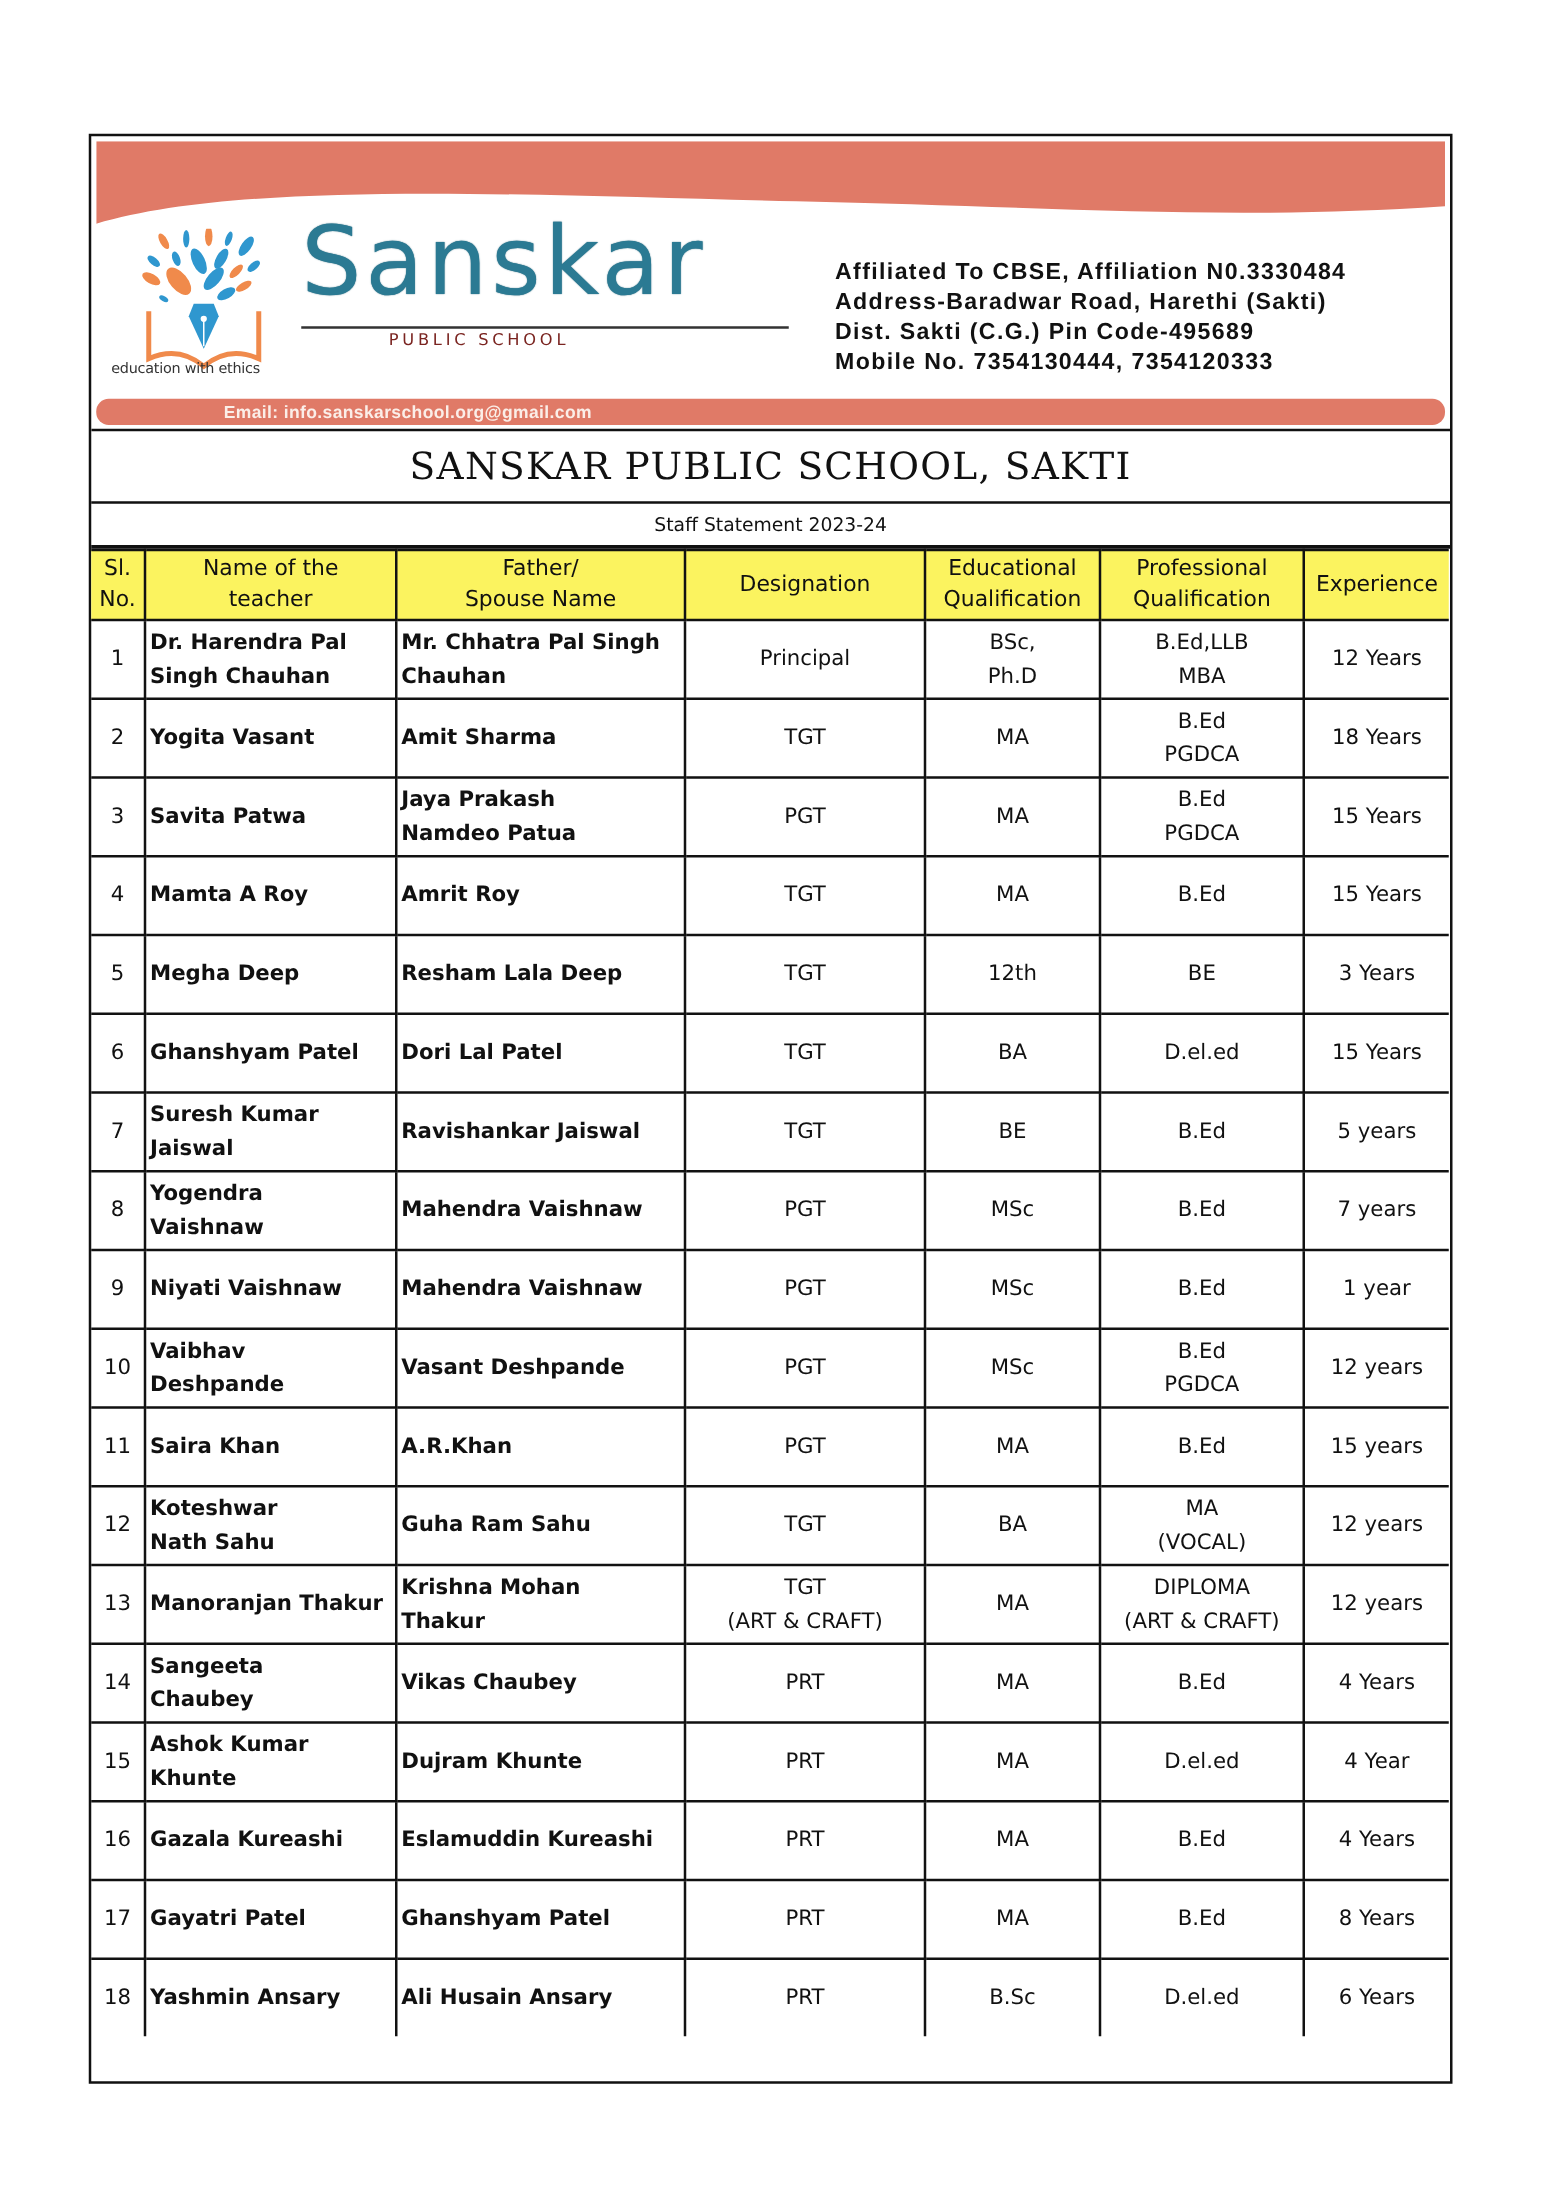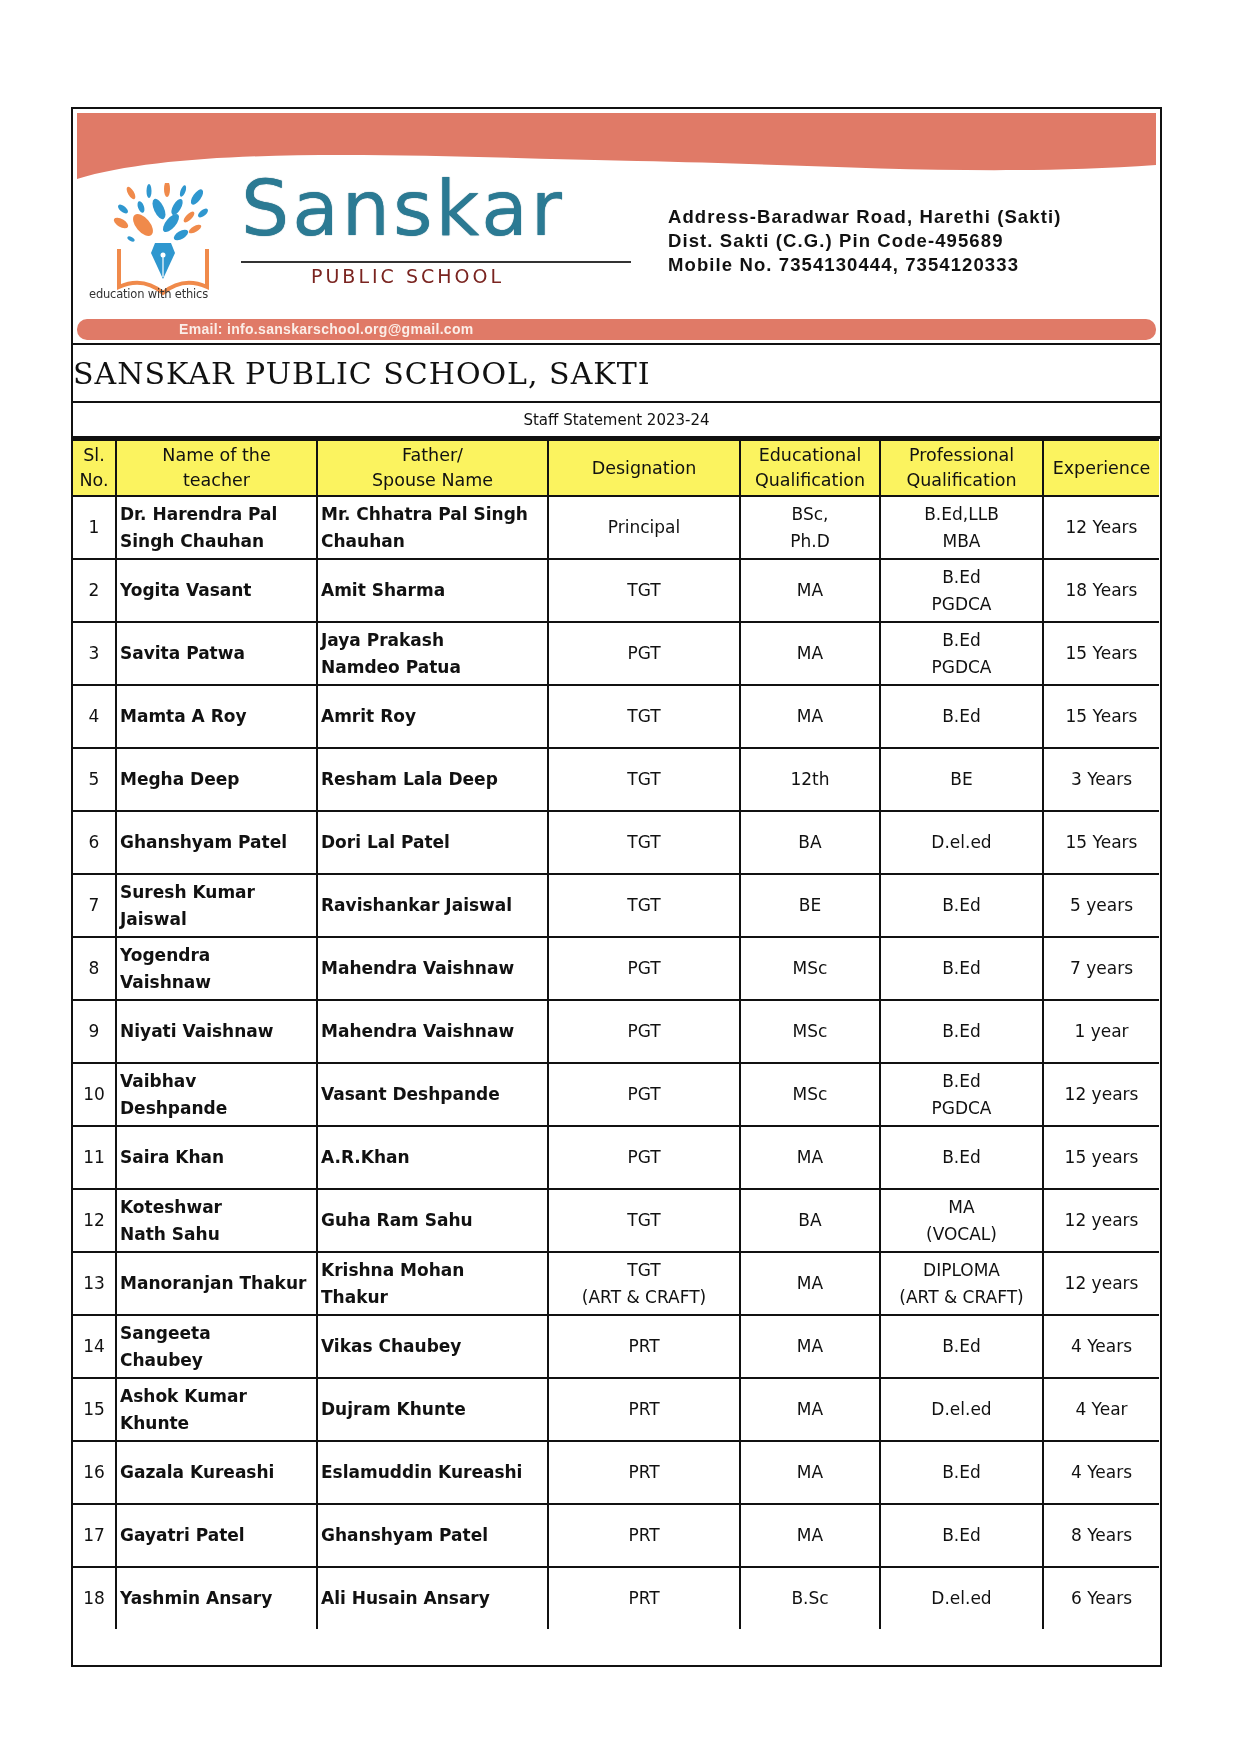--- a/index.html
+++ b/index.html
@@ -7,30 +7,30 @@
 
     .page-frame { position: absolute; left: 71px; top: 107px; width: 1091px; height: 1560px; border: 2.5px solid #111; box-sizing: border-box; }
 
     
     .banner { position: absolute; left: 0; top: 0; width: 100%; height: 236px; overflow: hidden; }
     .wave { position: absolute; left: 4px; top: 4px; }
     .logo { position: absolute; left: 36px; top: 74px; width: 110px; height: 120px; }
     .tagline { position: absolute; left: 16px; top: 178px; font-family: "DejaVu Sans", sans-serif; font-size: 11.5px; color: #333; letter-spacing: -0.2px; }
     .brand { position: absolute; left: 168px; top: 62px; font-family: "DejaVu Sans", sans-serif; font-size: 76px; color: #2b7a93; letter-spacing: 3px; line-height: 1; text-shadow: 0 0 1px #1d5e73; }
     .brand-rule { position: absolute; left: 168px; top: 152px; width: 390px; height: 2px; background: #333; }
-    .brand-sub { position: absolute; left: 238px; top: 156px; font-family: "DejaVu Sans", sans-serif; font-size: 19px; color: #7a2420; letter-spacing: 3px; }
+    .brand-sub { position: absolute; left: 238px; top: 156px; font-family: "DejaVu Sans", sans-serif; font-size: 13px; color: #7a2420; letter-spacing: 3px; }
     .address { position: absolute; left: 595px; top: 96px; font-family: "Liberation Sans", sans-serif; font-weight: bold; font-size: 18.5px; line-height: 24px; letter-spacing: 1.1px; color: #111; }
     .address div { white-space: nowrap; }
     .contact-bar { position: absolute; left: 4px; top: 210px; width: 1079px; height: 21px; background: #e07a67; border-radius: 10px; }
     .contact-email { position: absolute; left: 102px; top: 2px; font-weight: bold; font-size: 14px; color: #fbeee8; letter-spacing: 0.3px; }
     .contact-url { position: absolute; left: 706px; top: 0px; font-weight: bold; font-size: 14px; color: #fbeee8; letter-spacing: 0.3px; margin-top: 33px; }
     .banner-rule { position: absolute; left: 0; top: 234px; width: 100%; height: 3px; background: #111; }
 
     
-    .school-title { position: absolute; left: 0; top: 237px; width: 100%; height: 57px; border-bottom: 2px solid #111; box-sizing: border-box; text-align: left; font-family: "DejaVu Serif", serif; font-size: 30px; letter-spacing: 1px; line-height: 56px; color: #111; font-variant: small-caps; }
+    .school-title { position: absolute; left: 0; top: 237px; width: 100%; height: 57px; border-bottom: 2px solid #111; box-sizing: border-box; text-align: center; font-family: "DejaVu Serif", serif; font-size: 30px; letter-spacing: 1px; line-height: 56px; color: #111; font-variant: small-caps; }
     .sheet-title { position: absolute; left: 0; top: 294px; width: 100%; height: 36px; border-bottom: 3px solid #111; box-sizing: border-box; text-align: center; font-family: "DejaVu Sans", sans-serif; font-size: 15px; line-height: 34px; color: #111; }
 
     
     table.staff { position: absolute; left: 0; top: 330px; width: 1086px; border-collapse: collapse; table-layout: fixed; font-family: "DejaVu Sans", sans-serif; }
     table.staff th, table.staff td { border: 2px solid #111; padding: 0 2px; font-size: 17px; line-height: 27px; color: #111; }
     table.staff th { background: #fbf35f; font-weight: normal; height: 54px; text-align: center; font-size: 17.5px; line-height: 25px; }
     table.staff td { height: 61px; text-align: center; vertical-align: middle; }
     table.staff td.left { text-align: left; padding-left: 3px; font-weight: bold; }
     table.staff tr > :first-child { border-left: none; }
     table.staff tr > :last-child { border-right: none; }
@@ -72,20 +72,21 @@
         <path d="M10 66 V104 C28 96 42 100 54 110 C66 100 80 96 98 104 V66" fill="none" stroke="#f08a4b" stroke-width="4"></path>
       </g>
     </svg>
     <div class="tagline">education with ethics</div>
 
     <div class="brand">Sanskar</div>
     <div class="brand-rule"></div>
     <div class="brand-sub">PUBLIC SCHOOL</div>
 
     <div class="address">
+      <div>Affiliated To CBSE, Affiliation N0.3330484</div>
       <div>Address-Baradwar Road, Harethi (Sakti)</div>
       <div>Dist. Sakti (C.G.) Pin Code-495689</div>
       <div>Mobile No. 7354130444, 7354120333</div>
     </div>
 
     <div class="contact-bar">
       <span class="contact-email">Email: info.sanskarschool.org@gmail.com</span>
       <span class="contact-url">URL: www.sanskarschool.org</span>
     </div>
     <div class="banner-rule"></div>

